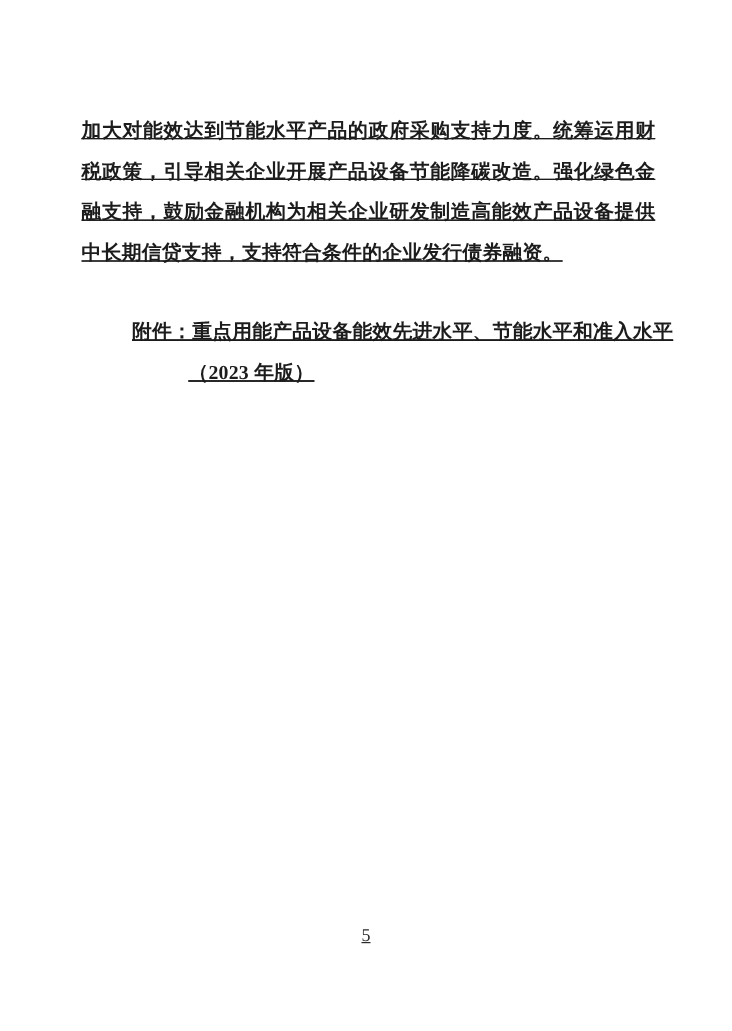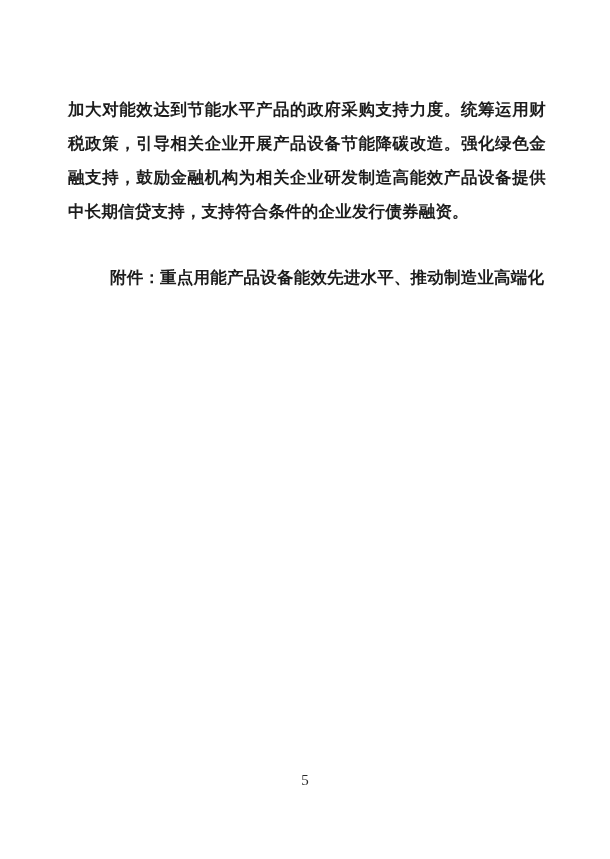--- a/index.html
+++ b/index.html
@@ -1,15 +1,15 @@
 <!DOCTYPE html>
 <html><head>
 <meta charset="utf-8">
 <style>
-  * { margin: 0; padding: 0; box-sizing: border-box; }
+  * { margin: 0; padding: 0; box-sizing: border-box; text-decoration: underline; }
   html, body {
     width: 610px;
     height: 859px;
     background: #ffffff;
     font-family: "Liberation Sans", sans-serif;
   }
   .page {
     position: relative;
     width: 610px;
     height: 859px;
@@ -56,17 +56,18 @@
     font-weight: 400;
   }
 </style>
 </head>
 <body>
 
 <div class="page">
   <div class="content">
     <p class="para">加大对能效达到节能水平产品的政府采购支持力度。统筹运用财税政策，引导相关企业开展产品设备节能降碳改造。强化绿色金融支持，鼓励金融机构为相关企业研发制造高能效产品设备提供中长期信贷支持，支持符合条件的企业发行债券融资。</p>
     <div class="attachment">
-      <div class="att-line1"><span>附件：</span><span>重点用能产品设备能效先进水平、推动制造业高端化</span></div>
+      <div class="att-line1"><span>附件：</span><span>重点用能产品设备能效先进水平、节能水平和准入水平</span></div>
+      <div class="att-line2">（2023 年版）</div>
     </div>
   </div>
   <div class="page-number">5</div>
 </div>
 
 </body></html>

